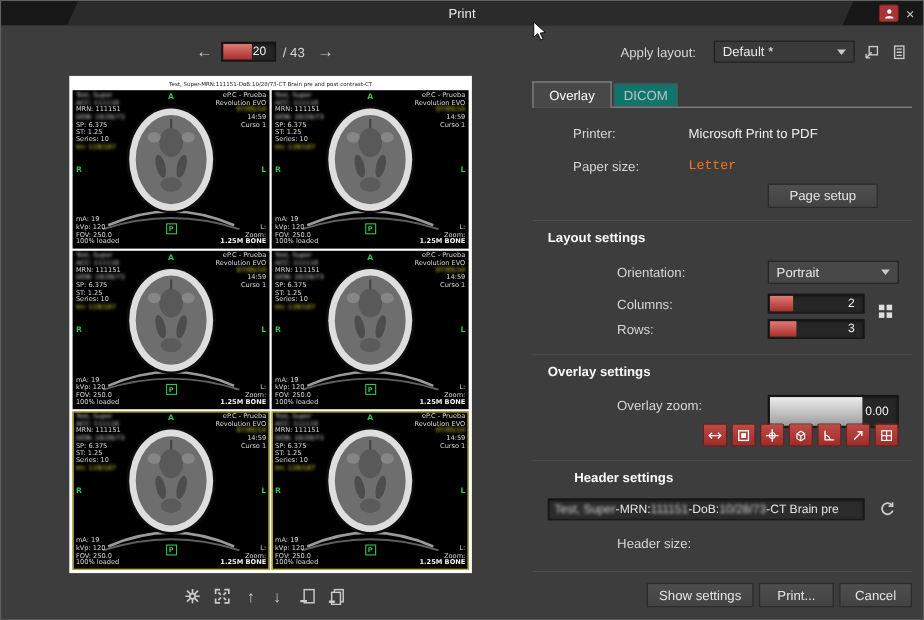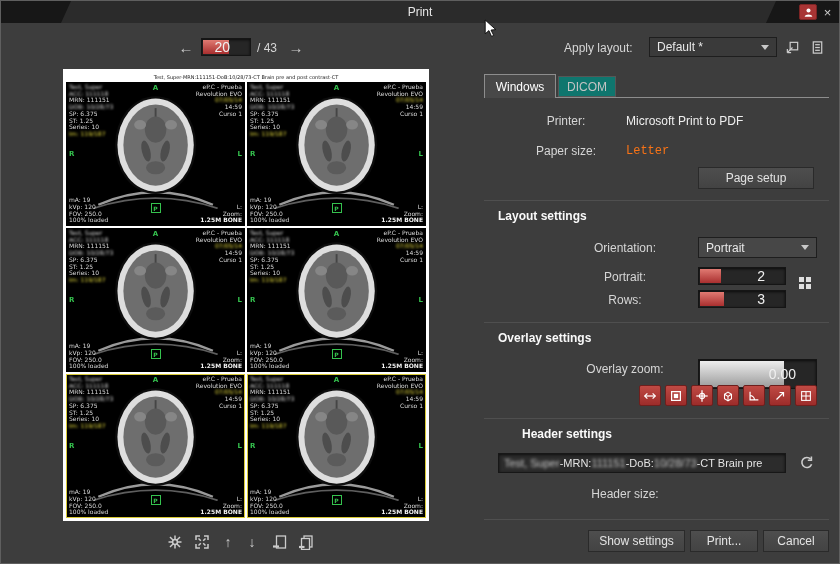--- a/index.html
+++ b/index.html
@@ -25,28 +25,28 @@
   .btn{background:linear-gradient(#4e4e4e,#434343);border:1px solid #2a2a2a;color:#e4e4e4;
        display:flex;align-items:center;justify-content:center;font-size:12px;cursor:pointer;}
   .dropdown{background:#474747;border:1px solid #1e1e1e;color:#e8e8e8;display:flex;align-items:center;
        padding:0 7px;cursor:pointer;}
   .dropdown.dark{background:#3a3a3a;}
   .chev{margin-left:auto;width:0;height:0;border-left:4px solid transparent;border-right:4px solid transparent;
        border-top:5px solid #c8c8c8;}
   .slider{background:#262626;border:1px solid #151515;box-shadow:inset 0 1px 3px rgba(0,0,0,.7);}
   .slider .fill{position:absolute;left:1px;top:1px;bottom:1px;background:linear-gradient(#e07a72,#a92f2f);}
   .slider .fill.gray{background:linear-gradient(#ededed,#9d9d9d);}
-  .slider .val{position:absolute;right:20px;top:0;bottom:0;display:flex;align-items:center;color:#f0f0f0;font-size:14px;}
+  .slider .val{position:absolute;right:8px;top:0;bottom:0;display:flex;align-items:center;color:#f0f0f0;font-size:11px;}
   .fill-pager{width:55%;}
   .fill-cols{width:24%;}
   .fill-rows{width:28%;}
   .fill-zoom{width:72%;}
   .fill-hsize{width:42%;}
   .label{color:#d6d6d6;}
-  .label.r{text-align:center;}
+  .label.r{text-align:left;}
   .heading{color:#fafafa;font-weight:bold;}
   .sep{position:absolute;height:1px;background:#2d2d2d;border-bottom:1px solid #4f4f4f;}
   .redbtn{background:linear-gradient(#c04a44,#9c2c2a);border:1px solid #6e1f1d;border-radius:2px;
        display:flex;align-items:center;justify-content:center;cursor:pointer;}
 
   
   .tab{position:absolute;display:flex;align-items:center;justify-content:center;cursor:pointer;}
   .tab.sel{background:#484848;border:1px solid #8d8d8d;border-bottom:none;color:#ffffff;z-index:3;}
   .tab.unsel{background:#0f766e;border:1px solid #565656;color:#c3c3c3;}
   .tabline{position:absolute;height:1px;background:#8d8d8d;z-index:2;}
@@ -452,42 +452,42 @@
   <button class="iconbtn abs" style="left:293px;top:530px;width:24px;height:22px;">
     <svg width="16" height="16" viewBox="0 0 16 16" fill="none" stroke="#cccccc" stroke-width="1.3">
       <rect x="6" y="2" width="8" height="11"></rect>
       <rect x="3.5" y="4.5" width="8" height="11" fill="#3d3d3d"></rect>
       <line x1="1" y1="13" x2="6.5" y2="13" stroke-width="2.2"></line>
     </svg>
   </button>
 
   <div class="tabline" style="left:483px;top:96px;width:345px;"></div>
   <div class="tab sel" style="left:483px;top:73px;width:72px;height:24px;">
-    <span>Windows</span>
+    <span>Overlay</span>
   </div>
   <div class="tab unsel" style="left:557px;top:75px;width:58px;height:21px;">
     <span>DICOM</span>
   </div>
 
   <div class="abs label r" style="left:520px;top:113px;width:90px;">Printer:</div>
   <div class="abs" style="left:625px;top:113px;color:#efefef;">Microsoft Print to PDF</div>
   <div class="abs label r" style="left:520px;top:143px;width:90px;">Paper size:</div>
   <div class="abs" style="left:625px;top:143px;color:#f97316;font-family:Liberation Mono, monospace;">Letter</div>
-  <button class="btn abs" style="left:697px;top:166px;width:116px;height:22px;">Page setup</button>
+  <button class="btn abs" style="left:697px;top:166px;width:100px;height:22px;">Page setup</button>
 
   <div class="sep" style="left:483px;top:199px;width:345px;"></div>
   <div class="abs heading" style="left:497px;top:208px;">Layout settings</div>
 
   <div class="abs label r" style="left:560px;top:240px;width:128px;">Orientation:</div>
   <div class="dropdown abs" style="left:697px;top:236px;width:119px;height:21px;">
     <span>Portrait</span>
     <span class="chev"></span>
   </div>
 
-  <div class="abs label r" style="left:560px;top:269px;width:128px;">Portrait:</div>
+  <div class="abs label r" style="left:560px;top:269px;width:128px;">Columns:</div>
   <div class="slider abs" style="left:697px;top:266px;width:88px;height:18px;">
     <div class="fill fill-cols"></div>
     <div class="val">2</div>
   </div>
   <button class="iconbtn abs" style="left:792px;top:270px;width:24px;height:24px;">
     <svg width="16" height="16" viewBox="0 0 16 16">
       <rect x="2" y="2" width="5" height="5" fill="#dedede"></rect>
         <rect x="9" y="2" width="5" height="5" fill="#dedede"></rect>
       <rect x="2" y="9" width="5" height="5" fill="#dedede"></rect>
         <rect x="9" y="9" width="5" height="5" fill="#dedede"></rect>

